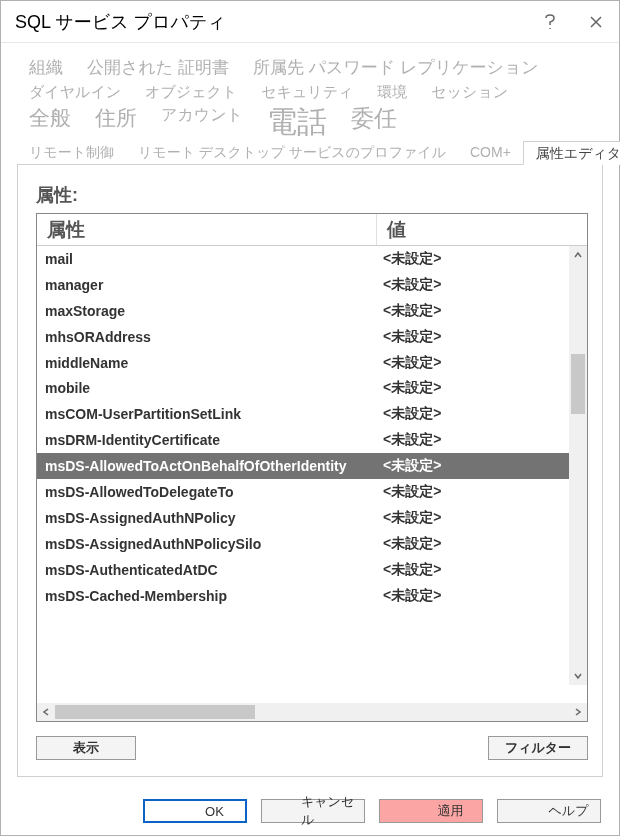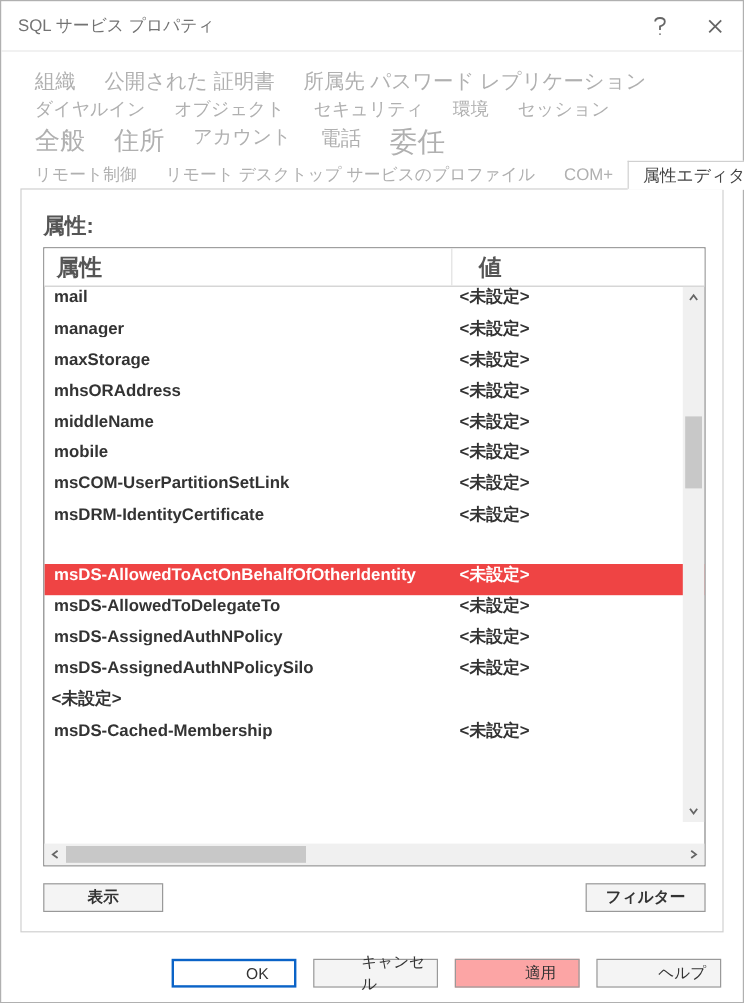--- a/index.html
+++ b/index.html
@@ -15,21 +15,21 @@
     border: 1px solid #b0b0b0;
     display: flex; flex-direction: column;
     position: relative;
   }
   .titlebar {
     height: 42px;
     display: flex; align-items: center;
     padding: 0 0 0 14px;
     border-bottom: 1px solid #e8e8e8;
   }
-  .titlebar .title { flex: 1; font-size: 14px; color: #737373; }
+  .titlebar .title { flex: 1; font-size: 18px; color: #000000; }
   .titlebar .tb-btn { width: 46px; height: 42px; display:flex; align-items:center; justify-content:center; cursor:default;}
   .titlebar .tb-btn svg { stroke:#666; }
   .content {
     flex: 1;
     padding: 12px 16px 10px 16px;
     display:flex; flex-direction:column;
   }
   
   .tabs {
     position: relative;
@@ -65,45 +65,44 @@
     flex:1;
     display:flex; flex-direction:column;
     position:relative;
     min-height:380px;
   }
   .list-header {
     display:flex;
     border-bottom:1px solid #ccc;
     background:#fff;
     height:32px;
-    gap:12px;
   }
   .list-header .col {
     font-size:19px; color:#555;
     padding:4px 10px;
     display:flex; align-items:center;
     border-right:1px solid #e0e0e0;
   }
   .list-header .col.attr { width:340px; }
   .list-header .col.val  { flex:1; border-right:none;}
   .list-body {
     flex:1; overflow:hidden;
     position:relative;
   }
   .rows { }
   .row {
     display:flex;
     height:25.9px;
-    align-items:flex-start;
+    align-items:center;
     font-size:14px;
     color:#333;
   }
   .row .cell-attr { width:340px; padding-left:8px; white-space:nowrap; overflow:hidden;}
   .row .cell-val  { flex:1; padding-left:6px; color:#333;}
-  .row.selected { background:#ef4444; color:#fff;margin-top:24px; }
+  .row.selected { background:#737373; color:#fff; }
   .row.selected .cell-val { color:#fff; }
   
   .vscroll {
     position:absolute; top:0; right:0; bottom:18px; width:18px;
     background:#f0f0f0;
   }
   .vscroll .vs-arrow { height:18px; display:flex; align-items:center; justify-content:center;}
   .vscroll .vs-track { position:absolute; top:18px; bottom:18px; left:0; right:0;}
   .vscroll .vs-thumb { position:absolute; left:2px; right:2px; top:90px; height:60px; background:#c8c8c8;}
   .vscroll .vs-arrow svg{stroke:#666;}
@@ -172,21 +171,21 @@
         <div class="tab">ダイヤルイン</div>
         <div class="tab">オブジェクト</div>
         <div class="tab">セキュリティ</div>
         <div class="tab big">環境</div>
         <div class="tab">セッション</div>
       </div>
       <div class="tab-row tab-row3">
         <div class="tab big" style="font-size:21px">全般</div>
         <div class="tab big" style="font-size:21px">住所</div>
         <div class="tab">アカウント</div>
-        <div class="tab big" style="font-size:17px">電話</div>
+        <div class="tab big" style="font-size:30px">電話</div>
         <div class="tab big" style="font-size:23px">委任</div>
       </div>
       <div class="tab-row tab-row4">
         <div class="tab">リモート制御</div>
         <div class="tab">リモート デスクトップ サービスのプロファイル</div>
         <div class="tab">COM+</div>
         <div class="tab active">属性エディター</div>
       </div>
     </div>
 
@@ -243,20 +242,21 @@
               </div>
               <div class="row">
                 <div class="cell-attr">msDS-AssignedAuthNPolicy</div>
                 <div class="cell-val">&lt;未設定&gt;</div>
               </div>
               <div class="row">
                 <div class="cell-attr">msDS-AssignedAuthNPolicySilo</div>
                 <div class="cell-val">&lt;未設定&gt;</div>
               </div>
               <div class="row">
+                <div class="cell-attr">msDS-AuthenticatedAtDC</div>
                 <div class="cell-val">&lt;未設定&gt;</div>
               </div>
               <div class="row">
                 <div class="cell-attr">msDS-Cached-Membership</div>
                 <div class="cell-val">&lt;未設定&gt;</div>
               </div>
             </div>
 
           <div class="vscroll">
             <div class="vs-arrow">

